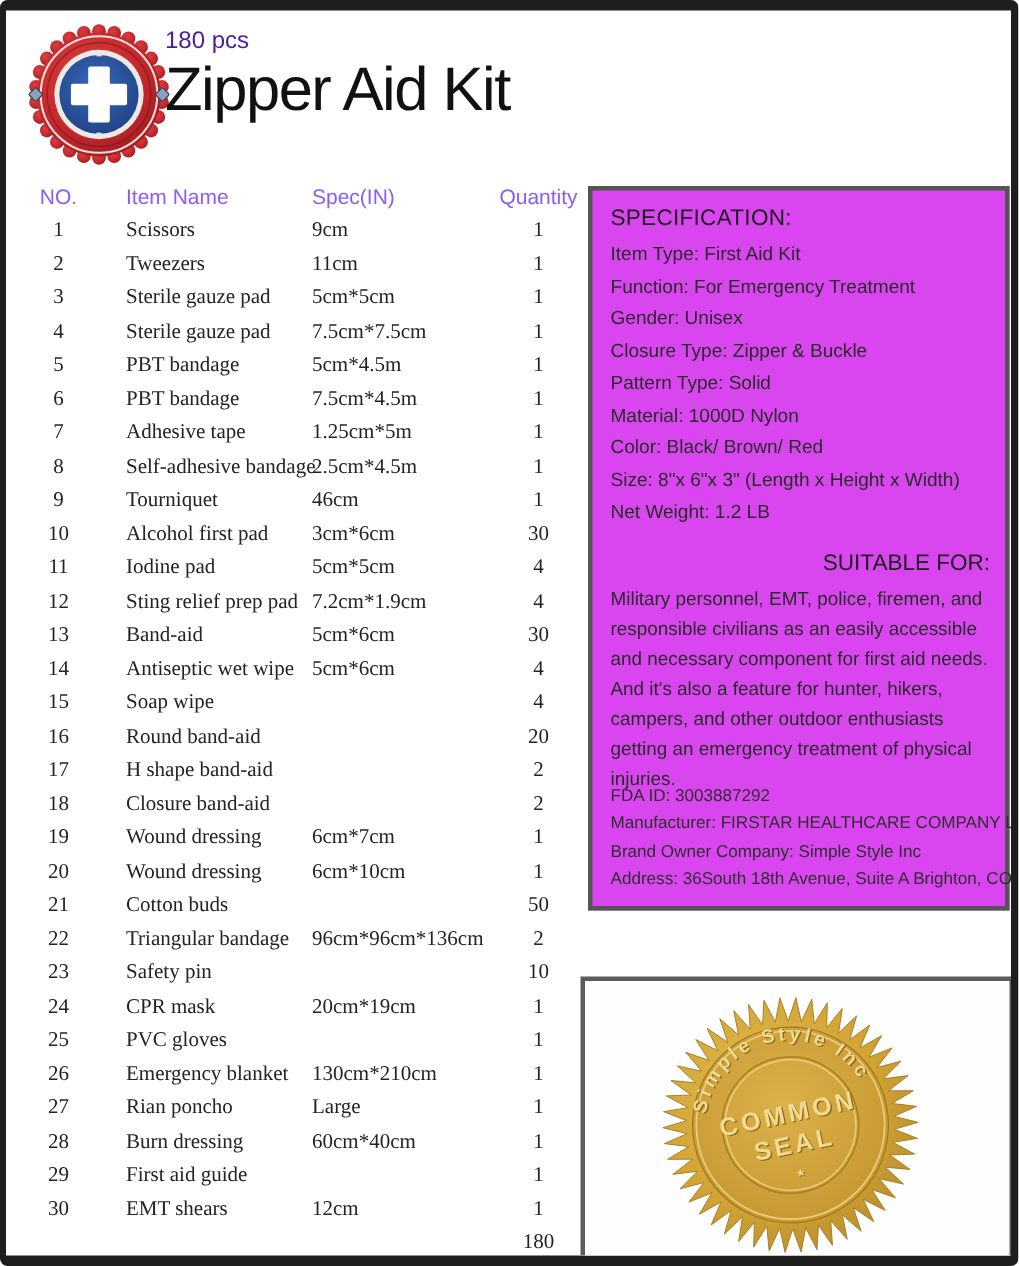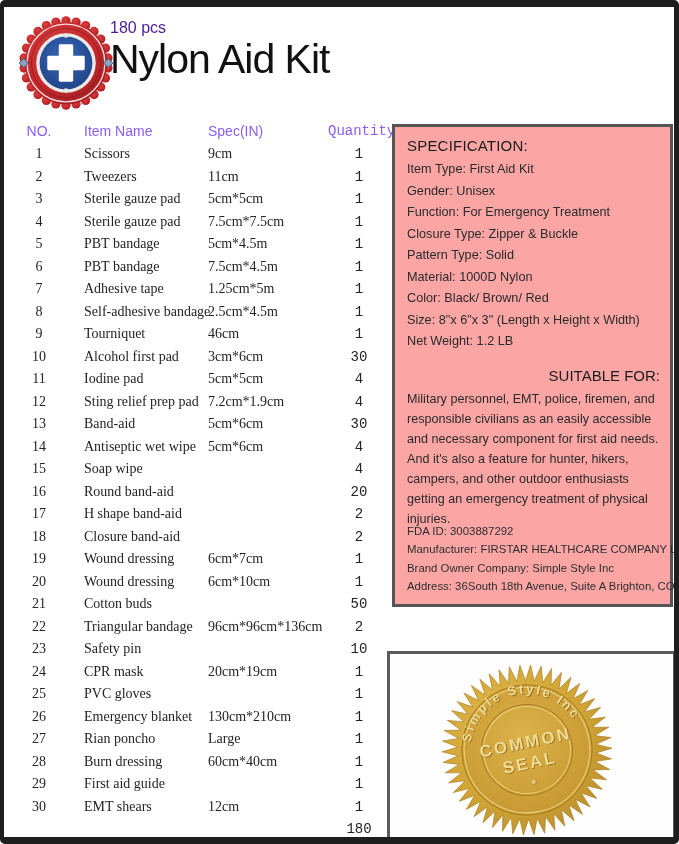--- a/index.html
+++ b/index.html
@@ -28,26 +28,26 @@
     grid-template-columns:42px 148px 120px 62px;
     align-items:center;
   }
   .thead{height:24px;font-size:14px;color:#8b5cf6;}
   .thead .c-no,.thead .c-qty{text-align:center;}
   .thead .c-name{padding-left:24px;}
   .trow{height:22.5px;font-family:"Liberation Serif", serif;font-size:14px;color:#232323;}
   .c-no{text-align:center;}
   .c-name{padding-left:24px;white-space:nowrap;}
   .c-spec{white-space:nowrap;}
-  .c-qty{text-align:center;font-family:Liberation Mono, monospace;}
+  .c-qty{text-align:center;}
   .ttotal{height:22.5px;font-family:"Liberation Serif", serif;font-size:14px;color:#232323;}
   
   .spec-box{
     position:absolute;left:388px;top:117px;width:281px;height:483px;
-    box-sizing:border-box;border:3px solid #555;background:#fca5a5;
+    box-sizing:border-box;border:3px solid #555;background:#d946ef;
     padding:8px 10px 8px 12px;font-size:12.7px;color:#2a2a2a;
   }
   .spec-title{font-size:15px;letter-spacing:.2px;color:#1c1c1c;height:24px;line-height:22px;}
   .spec-line{line-height:21.5px;white-space:nowrap;}
   .suit-title{font-size:15px;color:#1c1c1c;margin-top:10px;height:26px;line-height:26px;text-align:right;}
   .suit-p{line-height:20px;font-size:12.6px;color:#2a2a2a;}
   .legal{position:absolute;left:12px;right:6px;bottom:8px;font-size:11.4px;line-height:18.6px;color:#2e2e2e;}
   .legal div{white-space:nowrap;}
   
   .seal-box{
@@ -113,21 +113,21 @@
     <rect x="-1.8" y="-30.5" width="3.6" height="4" fill="#e8e8e8"></rect>
     <rect x="-1.8" y="26.5" width="3.6" height="4" fill="#e8e8e8"></rect>
     <g fill="#8ba0c0" stroke="#3a4258" stroke-width="0.8">
       <rect x="-47.5" y="-3.5" width="7" height="7" rx="1" transform="rotate(45 -44 0)"></rect>
       <rect x="40.5" y="-3.5" width="7" height="7" rx="1" transform="rotate(45 44 0)"></rect>
     </g>
   </svg>
 
   <div class="titles">
     <div class="pcs">180 pcs</div>
-    <div class="main-title">Nylon Aid Kit</div>
+    <div class="main-title">Zipper Aid Kit</div>
   </div>
 
   <div class="table">
     <div class="thead">
       <span class="c-no">NO.</span>
       <span class="c-name">Item Name</span>
       <span class="c-spec">Spec(IN)</span>
       <span class="c-qty">Quantity</span>
     </div>
     <div>
@@ -316,22 +316,22 @@
       <span class="c-no"></span>
       <span class="c-name"></span>
       <span class="c-spec"></span>
       <span class="c-qty">180</span>
     </div>
   </div>
 
   <div class="spec-box">
     <div class="spec-title">SPECIFICATION:</div>
     <div class="spec-line">Item Type: First Aid Kit</div>
+    <div class="spec-line">Function: For Emergency Treatment</div>
     <div class="spec-line">Gender: Unisex</div>
-    <div class="spec-line">Function: For Emergency Treatment</div>
     <div class="spec-line">Closure Type: Zipper &amp; Buckle</div>
     <div class="spec-line">Pattern Type: Solid</div>
     <div class="spec-line">Material: 1000D Nylon</div>
     <div class="spec-line">Color: Black/ Brown/ Red</div>
     <div class="spec-line">Size: 8"x 6"x 3" (Length x Height x Width)</div>
     <div class="spec-line">Net Weight: 1.2 LB</div>
 
     <div class="suit-title">SUITABLE FOR:</div>
     <div class="suit-p">Military personnel, EMT, police, firemen, and responsible civilians as an easily accessible and necessary component for first aid needs.</div>
     <div class="suit-p">And it's also a feature for hunter, hikers, campers, and other outdoor enthusiasts getting an emergency treatment of physical injuries.</div>

